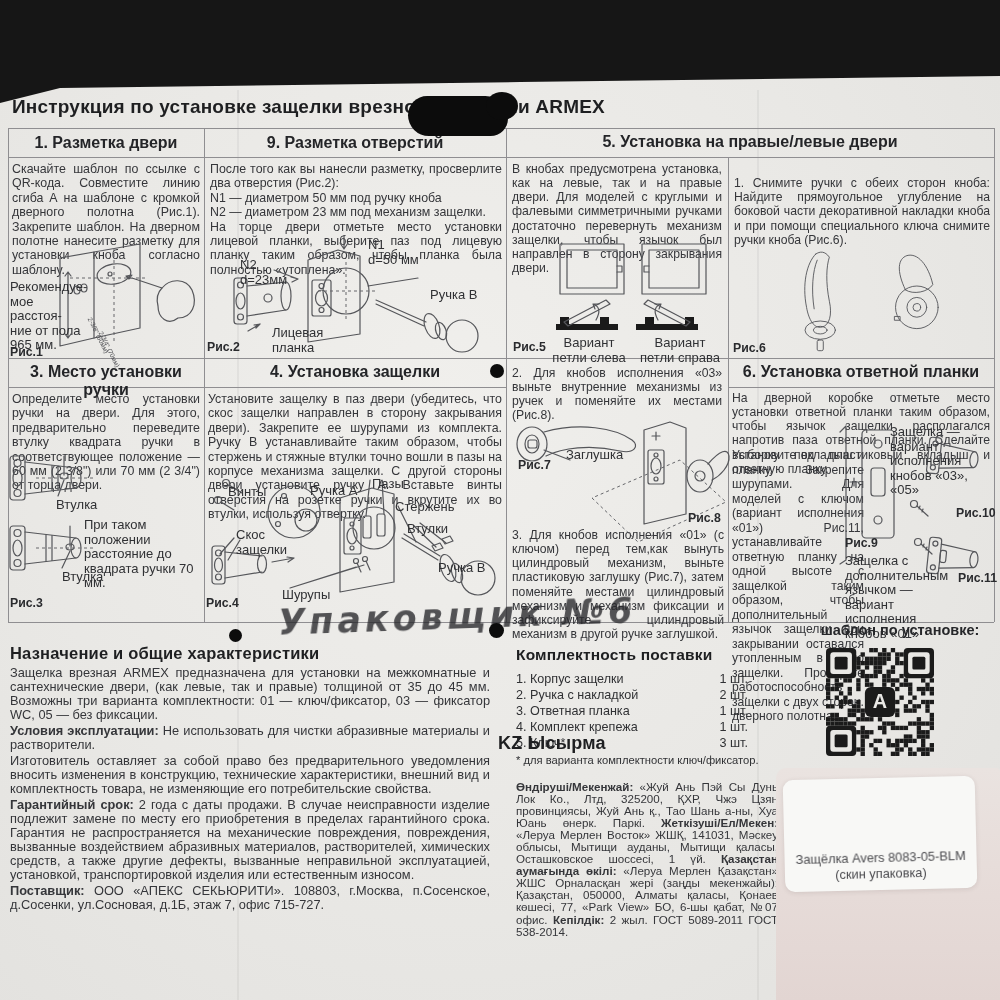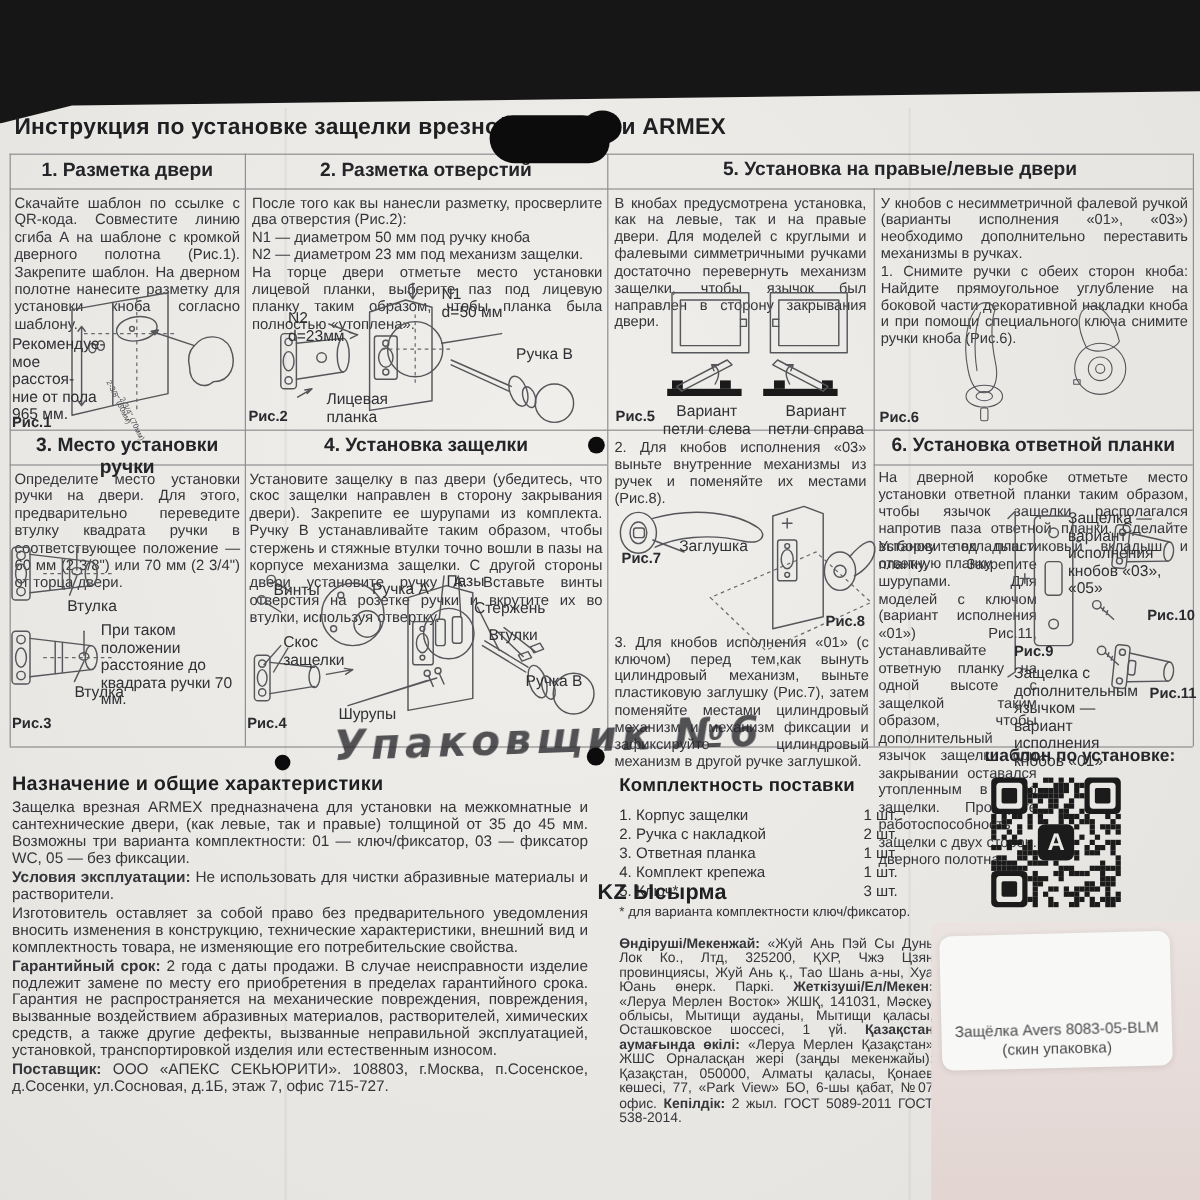--- a/index.html
+++ b/index.html
@@ -74,21 +74,21 @@
     <path class="ln" d="M112,50 C120,40 136,40 142,52 C148,66 142,80 128,80 C118,88 108,80 108,68 C106,60 108,54 112,50 Z"></path>
   </svg>
   <div class="lbl pre" style="left:10px;top:280px;width:76px;">Рекомендуе-
 мое расстоя-
 ние от пола
 965 мм.</div>
   <div class="dim" style="left:93px;top:316px;transform:rotate(64deg);">2-3/8" (60мм)</div>
   <div class="dim" style="left:104px;top:330px;transform:rotate(64deg);">2-3/4" (70мм)</div>
   <div class="fig" style="left:10px;top:345px;">Рис.1</div>
 
-  <div class="ttl" style="left:204px;top:134px;width:302px;">2. Разметка отверстий</div>
+  <div class="ttl" style="left:204px;top:134px;width:302px;">9. Разметка отверстий</div>
   <div class="body" style="left:210px;top:162px;width:292px;">
     <span>После того как вы нанесли разметку, просверлите два отверстия (Рис.2):</span><br>
     <span>N1 — диаметром 50 мм под ручку кноба</span><br>
     <span>N2 — диаметром 23 мм под механизм защелки.</span><br>
     <span>На торце двери отметьте место установки лицевой планки, выберите паз под лицевую планку таким образом, чтобы планка была полностью «утоплена».</span>
   </div>
   <svg style="left:208px;top:236px;" width="296" height="116" viewBox="0 0 296 116">
     <rect class="ln" x="26" y="42" width="13" height="46" rx="3"></rect>
     <circle class="ln" cx="32.5" cy="49" r="3"></circle>
       <circle class="ln" cx="32.5" cy="81" r="3"></circle>
@@ -143,21 +143,21 @@
     <path class="ln" d="M138,28 L96,6 L92,10 L134,32 Z"></path>
     <path class="ln" d="M106,26 C101,17 103,12 109,10 M109,10 l-6,0 m6,0 l-2,5"></path>
   </svg>
   <div class="lbl pre" style="left:552px;top:336px;width:74px;text-align:center;">Вариант
 петли слева</div>
   <div class="lbl pre" style="left:638px;top:336px;width:84px;text-align:center;">Вариант
 петли справа</div>
   <div class="fig" style="left:513px;top:340px;">Рис.5</div>
 
   <div class="body" style="left:734px;top:162px;width:256px;font-size:12.2px;">
-    <span>У кнобов с несимметричной фалевой ручкой (варианты исполнения «01», «03») необходимо дополнительно переставить механизмы в ручках.</span><br>
+    <br>
     <span>1. Снимите ручки с обеих сторон кноба: Найдите прямоугольное углубление на боковой части декоративной накладки кноба и при помощи специального ключа снимите ручки кноба (Рис.6).</span>
   </div>
   <svg style="left:755px;top:248px;" width="240" height="108" viewBox="0 0 240 142">
     <path class="ln" d="M42,8 C30,20 24,48 30,78 C33,95 40,106 50,104 C60,102 64,88 60,70 C55,45 56,24 60,12 C54,4 48,4 42,8 Z"></path>
     <path class="ln" d="M44,16 C38,30 36,55 40,80"></path>
     <ellipse class="ln" cx="48" cy="108" rx="20" ry="12"></ellipse>
       <ellipse class="ln" cx="48" cy="108" rx="9" ry="5"></ellipse>
     <rect class="ln" x="44" y="121" width="8" height="14" rx="2"></rect>
     <circle class="ln" cx="175" cy="78" r="28"></circle>
       <circle class="ln" cx="175" cy="78" r="13"></circle>

